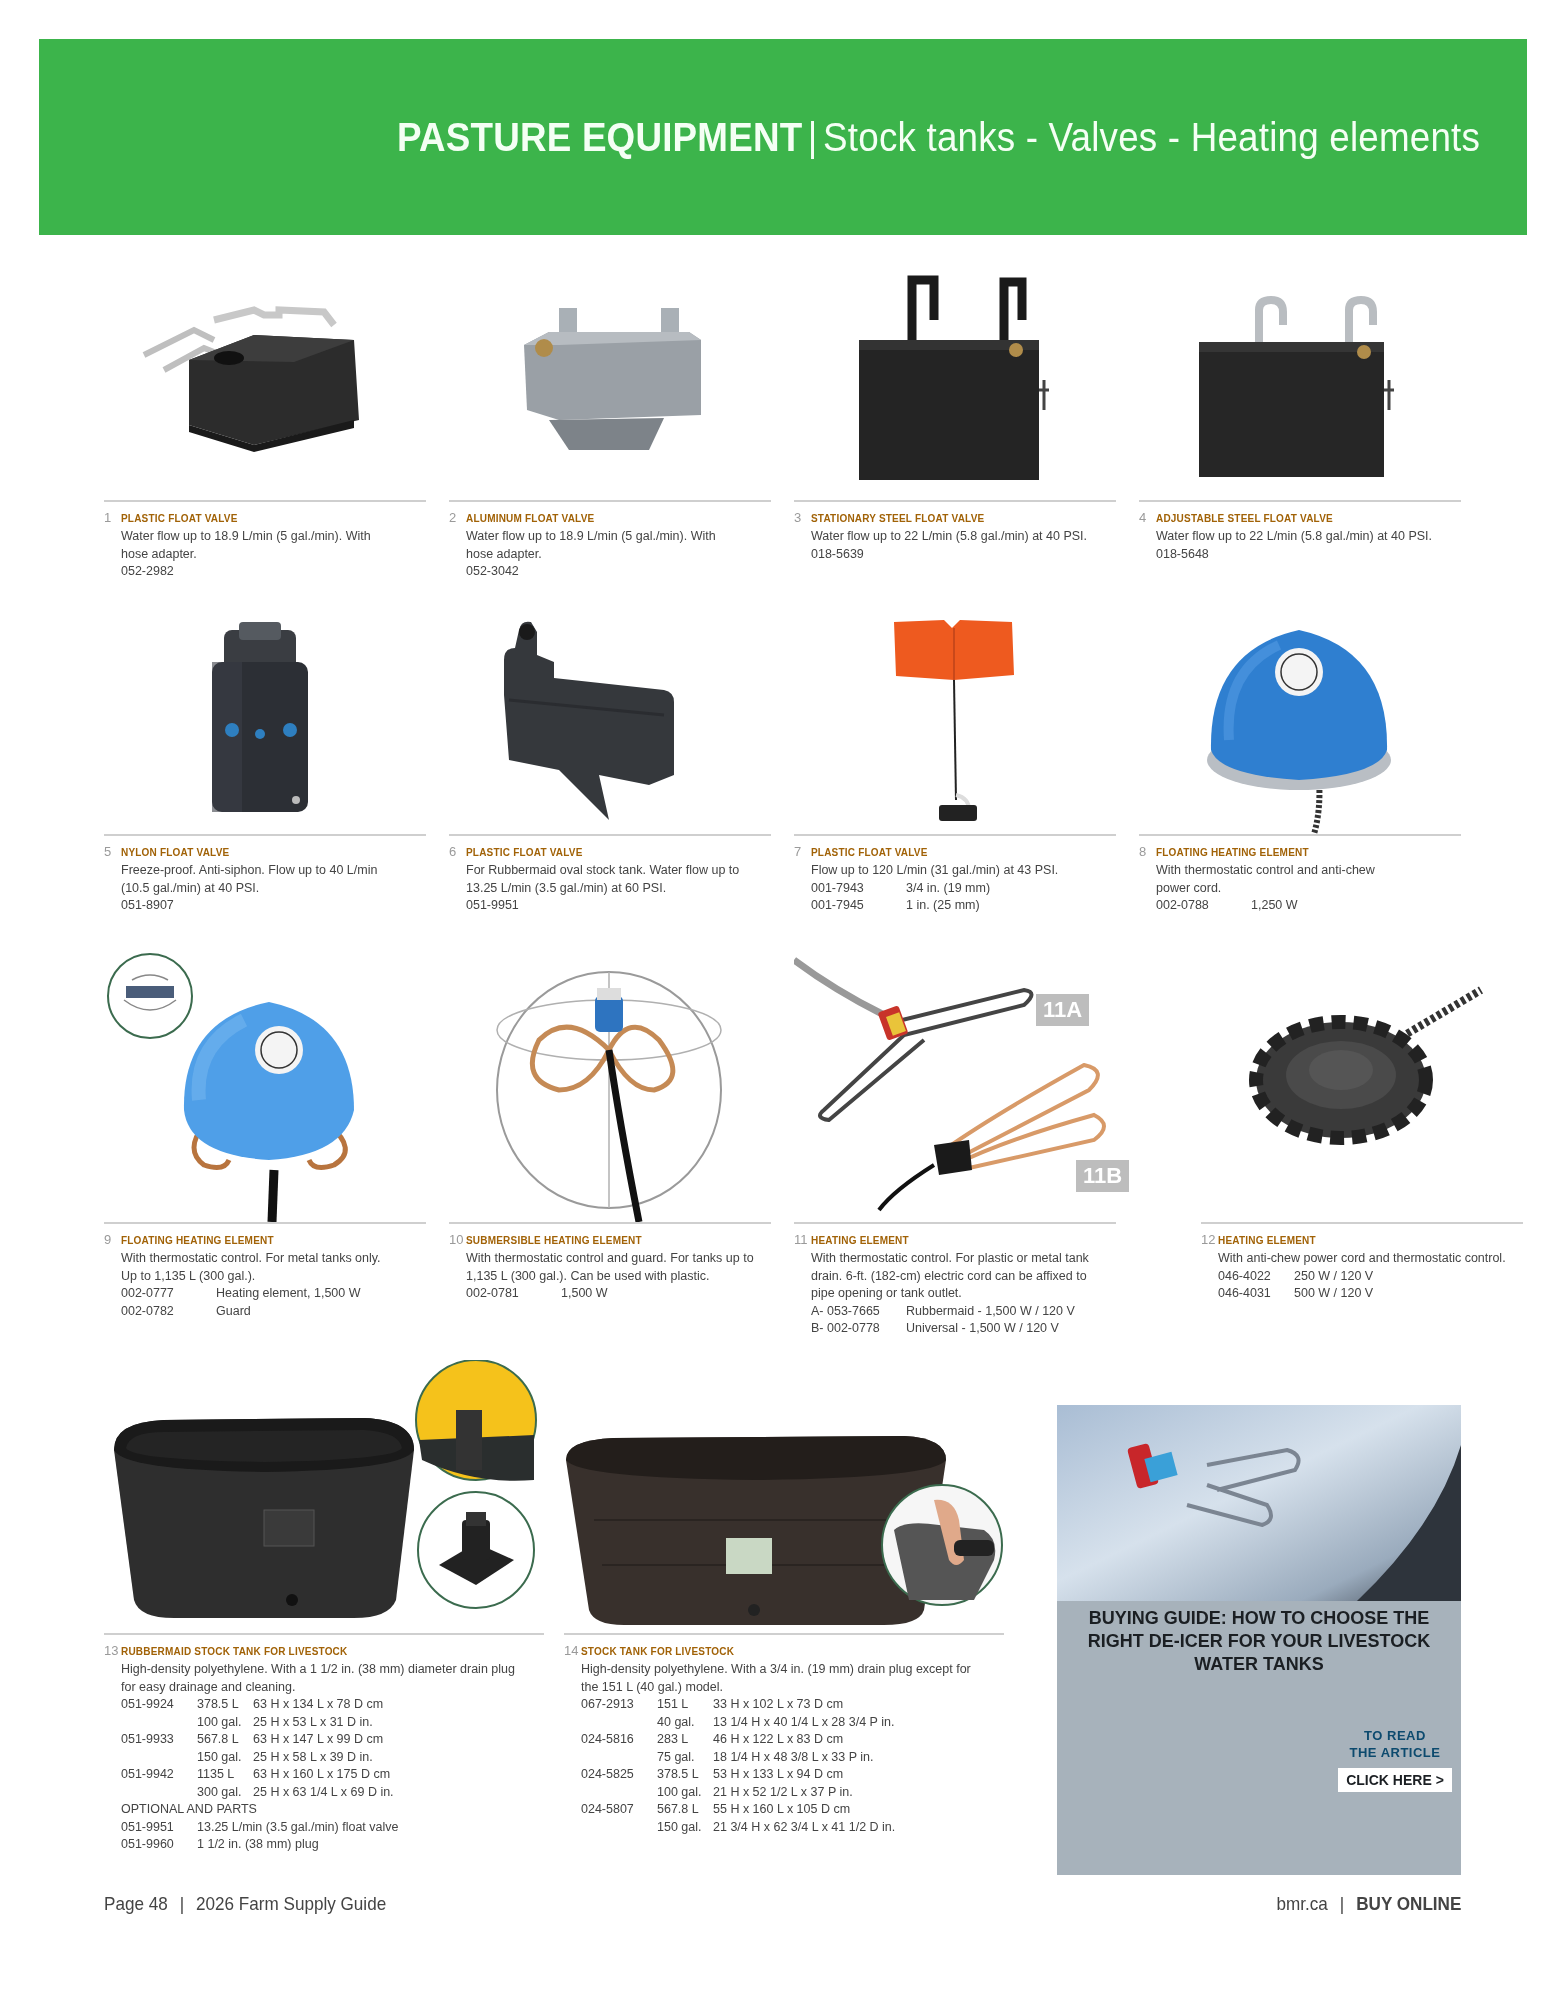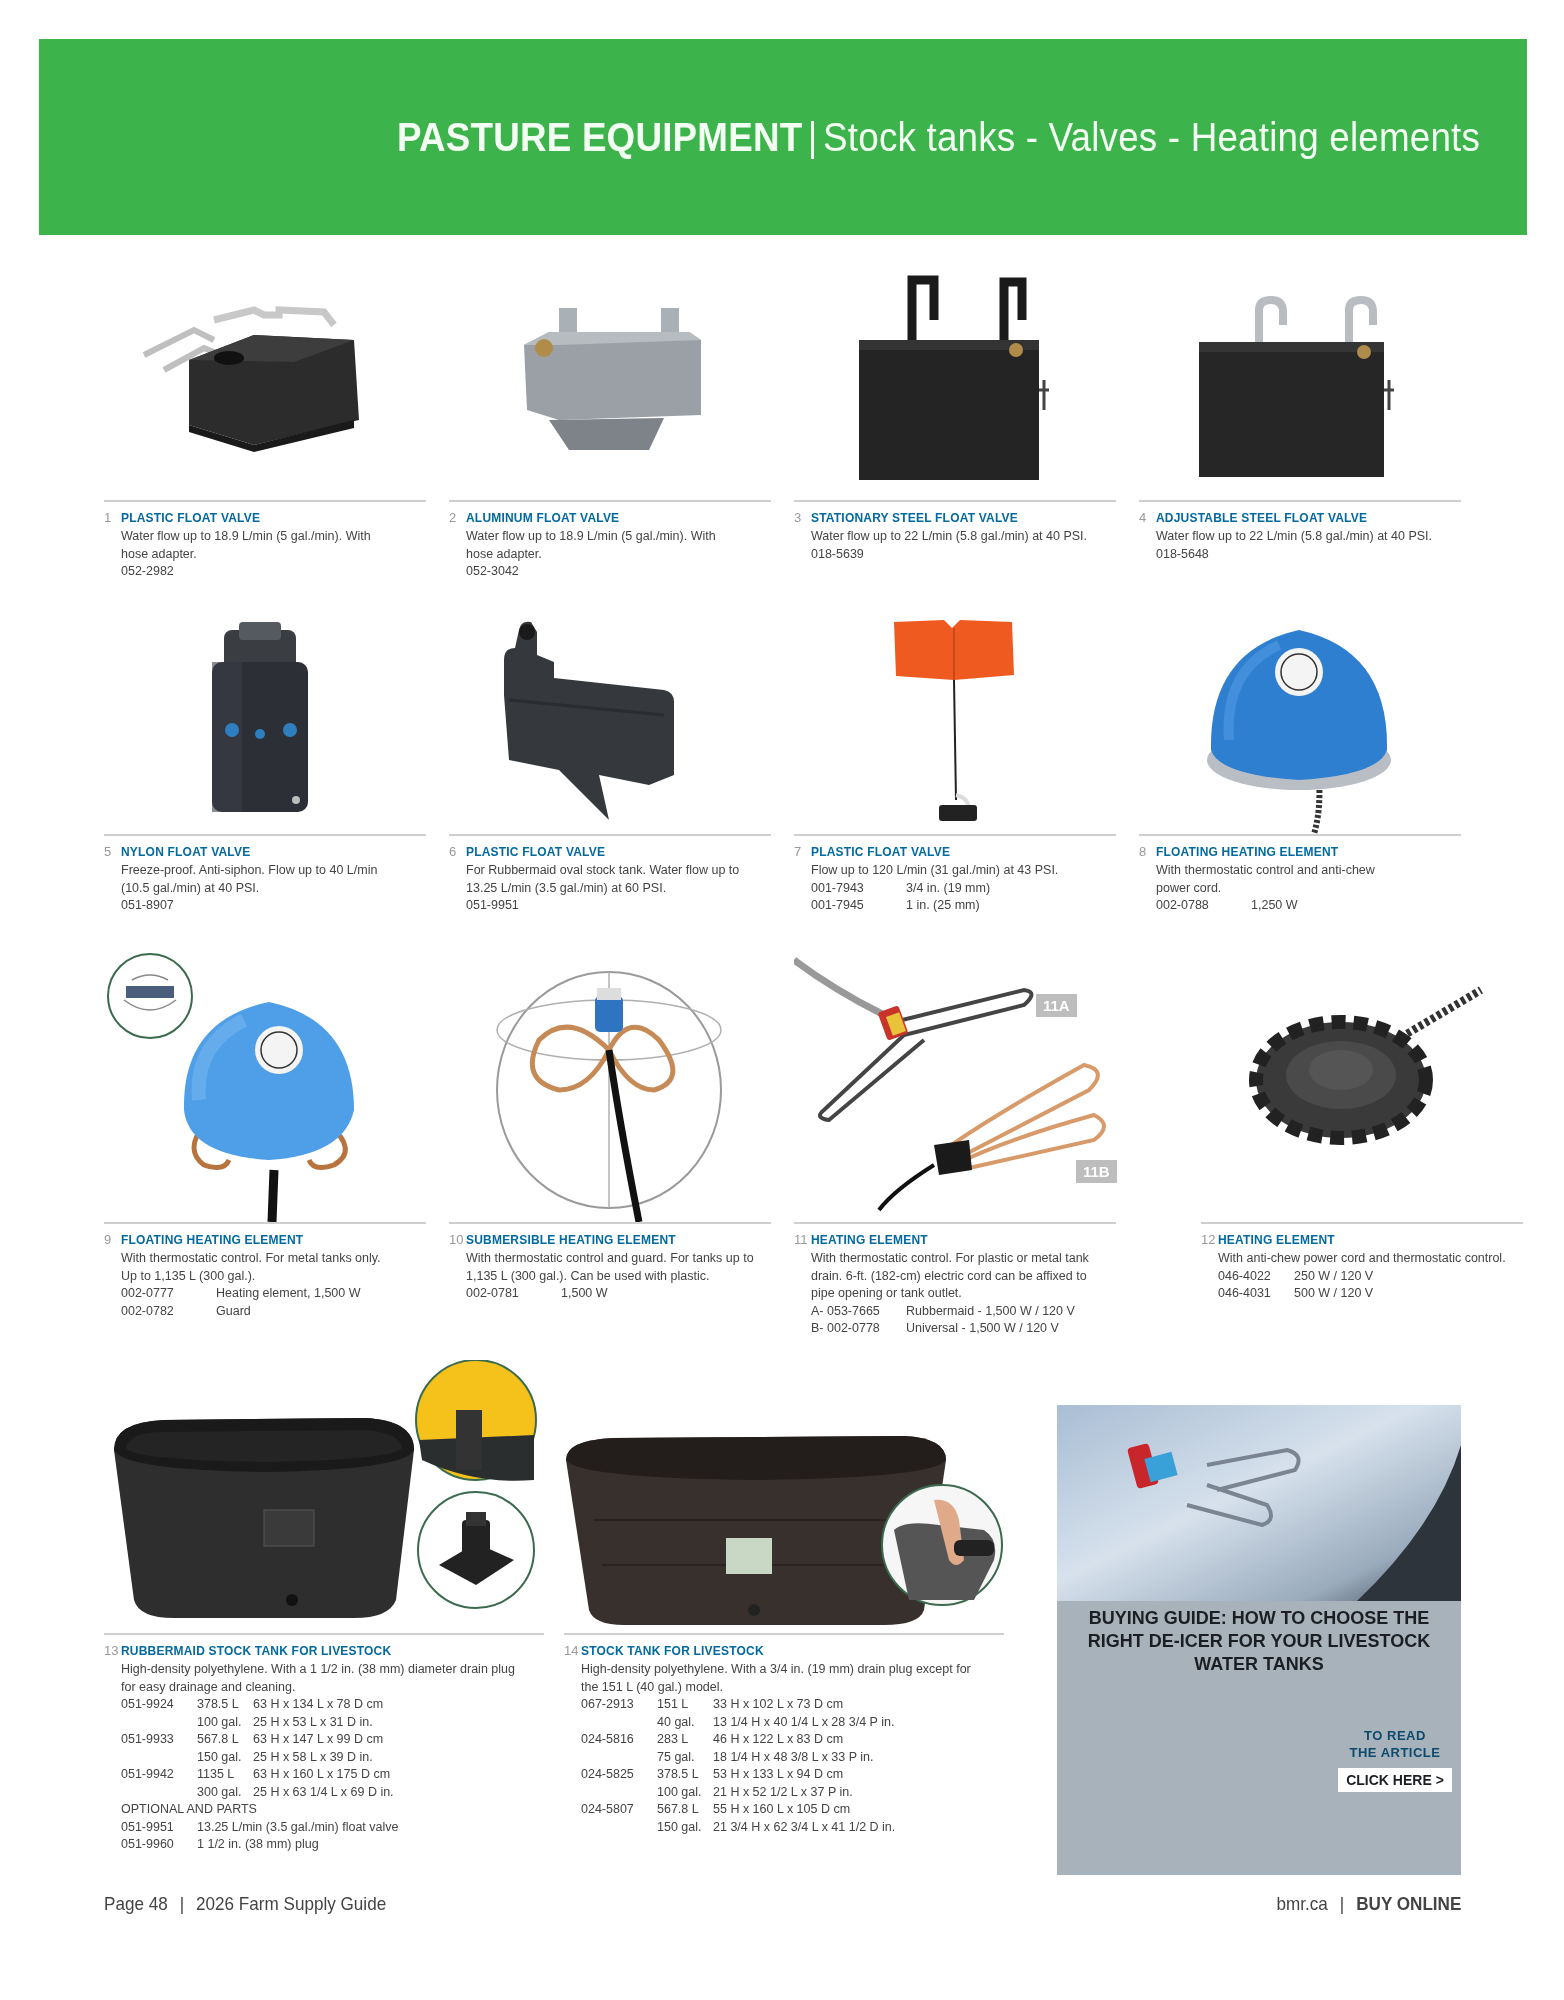--- a/index.html
+++ b/index.html
@@ -10,31 +10,31 @@
   .banner-title { color: #f4fff4; font-size: 40px; letter-spacing: 0.2px; white-space: nowrap; transform: scaleX(0.92); }
   .banner-title .bold { font-weight: bold; }
   .banner-title .sep { font-weight: normal; margin: 0 6px; }
 
   .cell { position: absolute; width: 322px; }
   .cell .img { position: relative; width: 100%; }
   .cell .rule { border-top: 2px solid #cfcfcf; width: 100%; }
   .cell .cap { padding-top: 8px; }
   .cap .title-line { display: flex; align-items: baseline; }
   .cap .num { color: #9a9a9a; font-size: 13px; width: 17px; flex: none; }
-  .cap .ttl { color: #0369a1; font-weight: bold; font-size: 12px; letter-spacing: 0.2px; transform-origin: left; }
+  .cap .ttl { color: #a16207; font-weight: bold; font-size: 10px; letter-spacing: 0.2px; transform-origin: left; }
   .cap .body { padding-left: 17px; font-size: 12.5px; line-height: 17.5px; color: #444; margin-top: 3px; }
   .cap .row { display: flex; }
   .cap .row .c1 { width: 95px; flex: none; }
   .cap .row .c2 { width: 60px; flex: none; }
 
   .tank-cap .row .c1 { width: 76px; }
   .tank-cap .row .c2 { width: 56px; }
   .tank-cap .body { line-height: 17.5px; font-size: 12.5px; }
 
-  .tag { position: absolute; background: #bdbdbd; color: #fff; font-weight: bold; font-size: 15px; padding: 3px 7px; }
+  .tag { position: absolute; background: #bdbdbd; color: #fff; font-weight: bold; font-size: 22px; padding: 3px 7px; }
 
   .ad { position: absolute; left: 1057px; top: 1405px; width: 404px; height: 470px; background: #a7b2bb; }
   .ad-photo { position: absolute; left: 0; top: 0; width: 404px; height: 196px; overflow: hidden; background: linear-gradient(160deg, #9fb2c8 0%, #cfdbe8 40%, #b8c8da 70%, #5b6573 100%); }
   .ad-title { position: absolute; left: 0; top: 202px; width: 404px; text-align: center; font-weight: bold; font-size: 18px; line-height: 23px; color: #1b1f23; }
   .ad-text { position: absolute; left: 14px; top: 278px; width: 250px; font-size: 15.5px; line-height: 20.5px; color: #1e2226; text-align: justify; }
   .ad-cta { position: absolute; left: 278px; top: 322px; width: 120px; text-align: center; }
   .ad-cta .to-read { font-weight: bold; font-size: 13px; line-height: 17px; color: #0c4a6e; letter-spacing: 0.5px; }
   .ad-cta .btn { display: inline-block; margin-top: 7px; background: #fff; color: #1b1f23; font-weight: bold; font-size: 14px; padding: 4px 8px; }
 
   .footer-left { position: absolute; left: 104px; top: 1893px; font-size: 19px; color: #444; transform: scaleX(0.9); transform-origin: left; }

